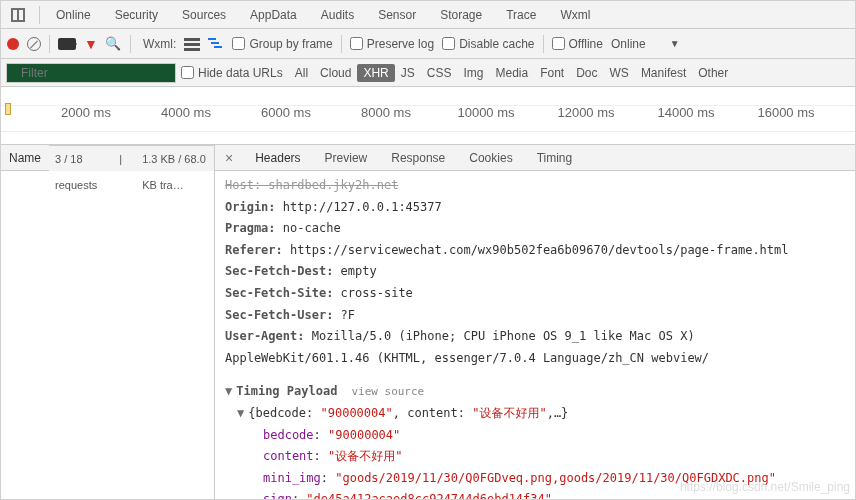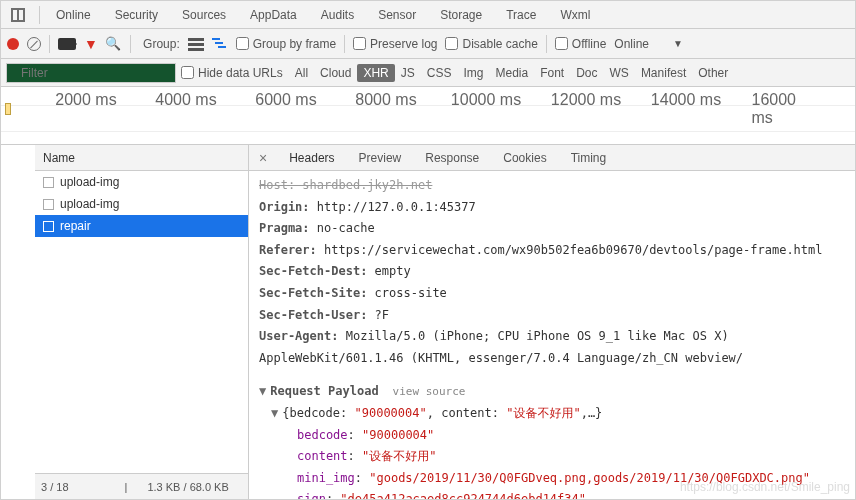--- a/index.html
+++ b/index.html
@@ -24,26 +24,26 @@
 .toolbar .chk { display:flex; align-items:center; gap:4px; color:#555; }
 .toolbar .chk input { margin:0; }
 .toolbar .throt { color:#555; display:flex; align-items:center; gap:4px; }
 .toolbar .throt .arrow { font-size:10px; color:#555; margin-left:20px; }
 .filterbar { display:flex; align-items:center; height:28px; border-bottom:1px solid #ccc; background:#f3f3f3; }
 .filterbar .filter-input { height:20px; width:170px; margin:0 5px; padding:0 14px; border:1px solid #ccc; background:#14532d; font-size:12px; color:#999; }
 .filterbar .hde { display:flex; align-items:center; gap:4px; color:#555; margin-right:6px; }
 .filterbar .ftype { padding:2px 6px; color:#555; cursor:pointer; font-size:12px; }
 .filterbar .ftype.active { background:#6e6e6e; color:#fff; border-radius:2px; }
 .timeline { height:58px; border-bottom:1px solid #ccc; background:#fff; position:relative; }
-.timeline .tick { position:absolute; top:4px; font-size:16px; color:#666; transform:translateX(-50%); }
+.timeline .tick { position:absolute; top:18px; font-size:13px; color:#666; transform:translateX(-50%); }
 .timeline .baseline { position:absolute; left:0; right:0; top:18px; border-top:1px solid #eee; }
 .timeline .baseline2 { position:absolute; left:0; right:0; top:44px; border-top:1px solid #eee; }
 .timeline .cursor { position:absolute; left:4px; top:16px; width:6px; height:12px; background:#ffe08a; border:1px solid #c0a040; }
 .splitpane { display:flex; height:354px; }
-.leftpane { width:214px; border-right:1px solid #ccc; display:flex; flex-direction:column;margin-left:34px; }
+.leftpane { width:214px; border-right:1px solid #ccc; display:flex; flex-direction:row; }
 .leftpane .hdr { height:26px; line-height:26px; padding:0 8px; border-bottom:1px solid #ccc; background:#f3f3f3; color:#333; }
 .leftpane .rows { flex:1; overflow:auto; }
 .leftpane .row { height:22px; display:flex; align-items:center; gap:6px; padding:0 8px; cursor:pointer; }
 .leftpane .row.sel { background:#1a73e8; color:#fff; }
 .leftpane .row .sq { width:11px; height:11px; border:1px solid #aaa; background:#fff; }
 .leftpane .row.sel .sq { border-color:#fff; background:transparent; }
 .leftpane .status { height:26px; line-height:26px; border-top:1px solid #ccc; background:#f3f3f3; padding:0 6px; color:#555; font-size:11px; display:flex; gap:20px; }
 .rightpane { flex:1; display:flex; flex-direction:column; overflow:hidden; }
 .rightpane .tabs { height:26px; display:flex; align-items:center; border-bottom:1px solid #ccc; background:#f3f3f3; }
 .rightpane .tabs .x { padding:0 10px; color:#777; cursor:pointer; font-size:14px; }
@@ -84,21 +84,21 @@
 </div>
 
 <div class="toolbar">
   <span class="rec"></span>
   <span class="nosym"></span>
   <div class="divider" style="width:1px;height:18px;background:#ccc;"></div>
   <span class="cam"></span>
   <span class="funnel">▼</span>
   <span class="mag">🔍</span>
   <div style="width:1px;height:18px;background:#ccc;"></div>
-  <span class="view-label">Group:</span>
+  <span class="view-label">Wxml:</span>
   <span class="icnbtn"><svg viewBox="0 0 16 14">
         <rect x="0" y="1" width="16" height="3" fill="#555"></rect>
         <rect x="0" y="6" width="16" height="3" fill="#555"></rect>
         <rect x="0" y="11" width="16" height="3" fill="#555"></rect>
       </svg></span>
   <span class="icnbtn"><svg viewBox="0 0 16 14">
         <rect x="0" y="1" width="8" height="2" fill="#1a73e8"></rect>
         <rect x="3" y="5" width="8" height="2" fill="#1a73e8"></rect>
         <rect x="6" y="9" width="8" height="2" fill="#1a73e8"></rect>
       </svg></span>
@@ -203,21 +203,21 @@
       <div id="hlines">
           <div class="hdrline"><span class="k">Origin:</span><span class="v"> http://127.0.0.1:45377</span></div>
           <div class="hdrline"><span class="k">Pragma:</span><span class="v"> no-cache</span></div>
           <div class="hdrline"><span class="k">Referer:</span><span class="v"> https://servicewechat.com/wx90b502fea6b09670/devtools/page-frame.html</span></div>
           <div class="hdrline"><span class="k">Sec-Fetch-Dest:</span><span class="v"> empty</span></div>
           <div class="hdrline"><span class="k">Sec-Fetch-Site:</span><span class="v"> cross-site</span></div>
           <div class="hdrline"><span class="k">Sec-Fetch-User:</span><span class="v"> ?F</span></div>
           <div class="hdrline"><span class="k">User-Agent:</span><span class="v"> Mozilla/5.0 (iPhone; CPU iPhone OS 9_1 like Mac OS X) AppleWebKit/601.1.46 (KHTML, essenger/7.0.4 Language/zh_CN webview/</span></div>
         </div>
       <div class="section">
-        <div><span class="tri">▼</span><span class="title">Request Payload</span><span class="vs">view source</span></div>
+        <div><span class="tri">▼</span><span class="title">Timing Payload</span><span class="vs">view source</span></div>
         <div class="payload">
           <div><span class="tri">▼</span><span class="brace">{bedcode: </span><span class="str">"90000004"</span><span class="brace">, content: </span><span class="str">"设备不好用"</span><span class="brace">,…}</span></div>
           <div id="pfields">
               <div class="line"><span class="key">bedcode</span><span>: </span><span class="str">"90000004"</span></div>
               <div class="line"><span class="key">content</span><span>: </span><span class="str">"设备不好用"</span></div>
               <div class="line"><span class="key">mini_img</span><span>: </span><span class="str">"goods/2019/11/30/Q0FGDveq.png,goods/2019/11/30/Q0FGDXDC.png"</span></div>
               <div class="line"><span class="key">sign</span><span>: </span><span class="str">"de45a412acaed8cc924744d6ebd14f34"</span></div>
             </div>
         </div>
       </div>

